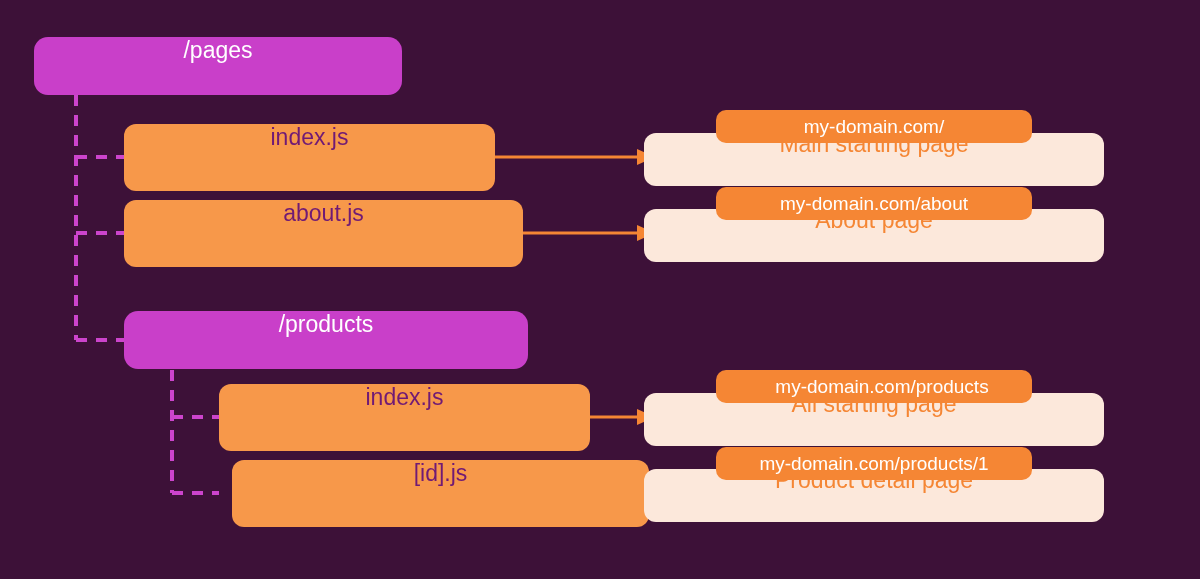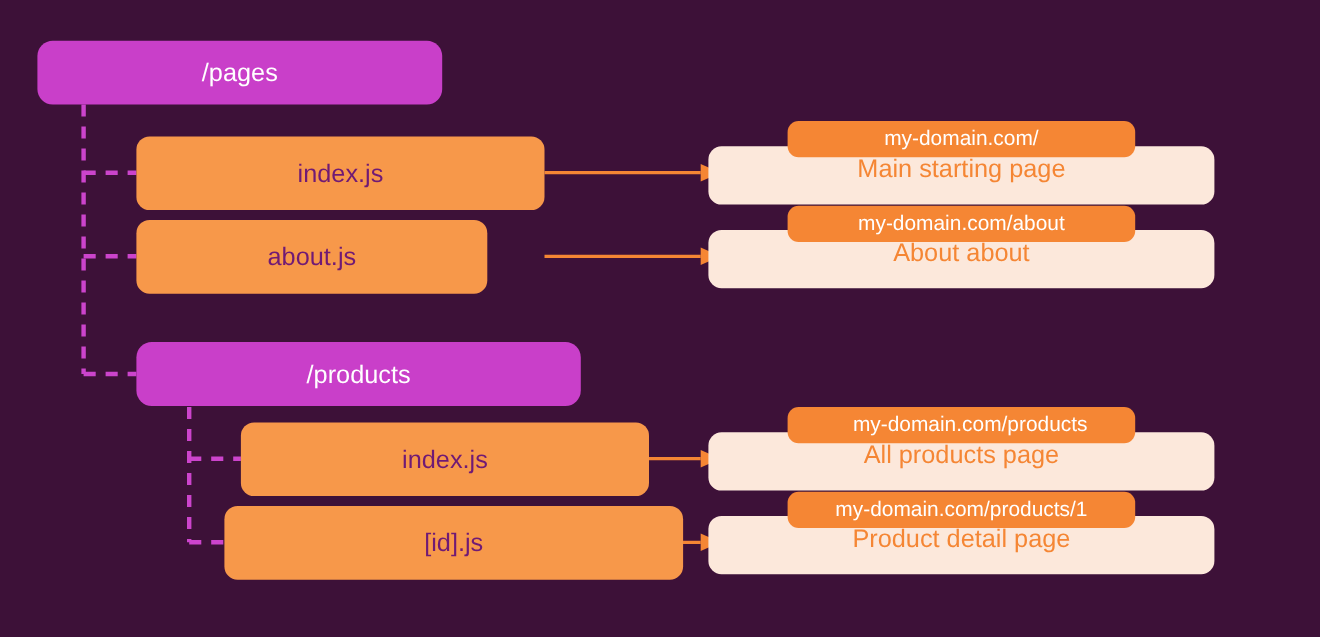--- a/index.html
+++ b/index.html
@@ -13,21 +13,20 @@
   #canvas {
     position: relative;
     width: 1200px;
     height: 579px;
     background: #3d1138;
     overflow: hidden;
   }
   .node {
     position: absolute;
     display: flex;
-    align-items: center;
     justify-content: center;
     box-sizing: border-box;
     border-radius: 12px;
   }
   .dir-node {
     background: #c93fc9;
     color: #ffffff;
     font-size: 23px;
     border-radius: 14px;
   }
@@ -36,21 +35,21 @@
     color: #701a75;
     font-size: 23px;
     border-radius: 12px;
   }
   .page-card {
     position: absolute;
     box-sizing: border-box;
     background: #fce8db;
     border-radius: 12px;
     display: flex;
-    align-items: center;
+    align-items: flex-start;
     justify-content: center;
   }
   .page-desc {
     color: #f58634;
     font-size: 23px;
     line-height: 1;
     padding-bottom: 13px;
     white-space: nowrap;
   }
   .url-tag {
@@ -112,52 +111,52 @@
   </svg>
 
   <div class="node dir-node" style="left:34px; top:37px; width:368px; height:58px;">
     <span>/pages</span>
   </div>
 
   <div class="node file-node" style="left:124px; top:124px; width:371px; height:67px;">
     <span>index.js</span>
   </div>
 
-  <div class="node file-node" style="left:124px; top:200px; width:319px; height:67px;">
+  <div class="node file-node" style="left:124px; top:200px; width:399px; height:67px;">
     <span>about.js</span>
   </div>
 
   <div class="node dir-node" style="left:124px; top:311px; width:404px; height:58px;">
     <span>/products</span>
   </div>
 
   <div class="node file-node" style="left:219px; top:384px; width:371px; height:67px;">
     <span>index.js</span>
   </div>
 
-  <div class="node file-node" style="left:204px; top:460px; width:417px; height:67px;">
+  <div class="node file-node" style="left:232px; top:460px; width:417px; height:67px;">
     <span>[id].js</span>
   </div>
 
   <div class="page-card" style="left:644px; top:133px; width:460px; height:53px;">
     <span class="page-desc">Main starting page</span>
   </div>
   <div class="url-tag" style="left:716px; top:110px; width:316px; height:33px;">
     <span>my-domain.com/</span>
   </div>
 
   <div class="page-card" style="left:644px; top:209px; width:460px; height:53px;">
-    <span class="page-desc">About about</span>
+    <span class="page-desc">About page</span>
   </div>
   <div class="url-tag" style="left:716px; top:187px; width:316px; height:33px;">
     <span>my-domain.com/about</span>
   </div>
 
   <div class="page-card" style="left:644px; top:393px; width:460px; height:53px;">
-    <span class="page-desc">All products page</span>
+    <span class="page-desc">All starting page</span>
   </div>
   <div class="url-tag" style="left:716px; top:370px; width:316px; height:33px;padding-left:16px;">
     <span>my-domain.com/products</span>
   </div>
 
   <div class="page-card" style="left:644px; top:469px; width:460px; height:53px;">
     <span class="page-desc">Product detail page</span>
   </div>
   <div class="url-tag" style="left:716px; top:447px; width:316px; height:33px;">
     <span>my-domain.com/products/1</span>

